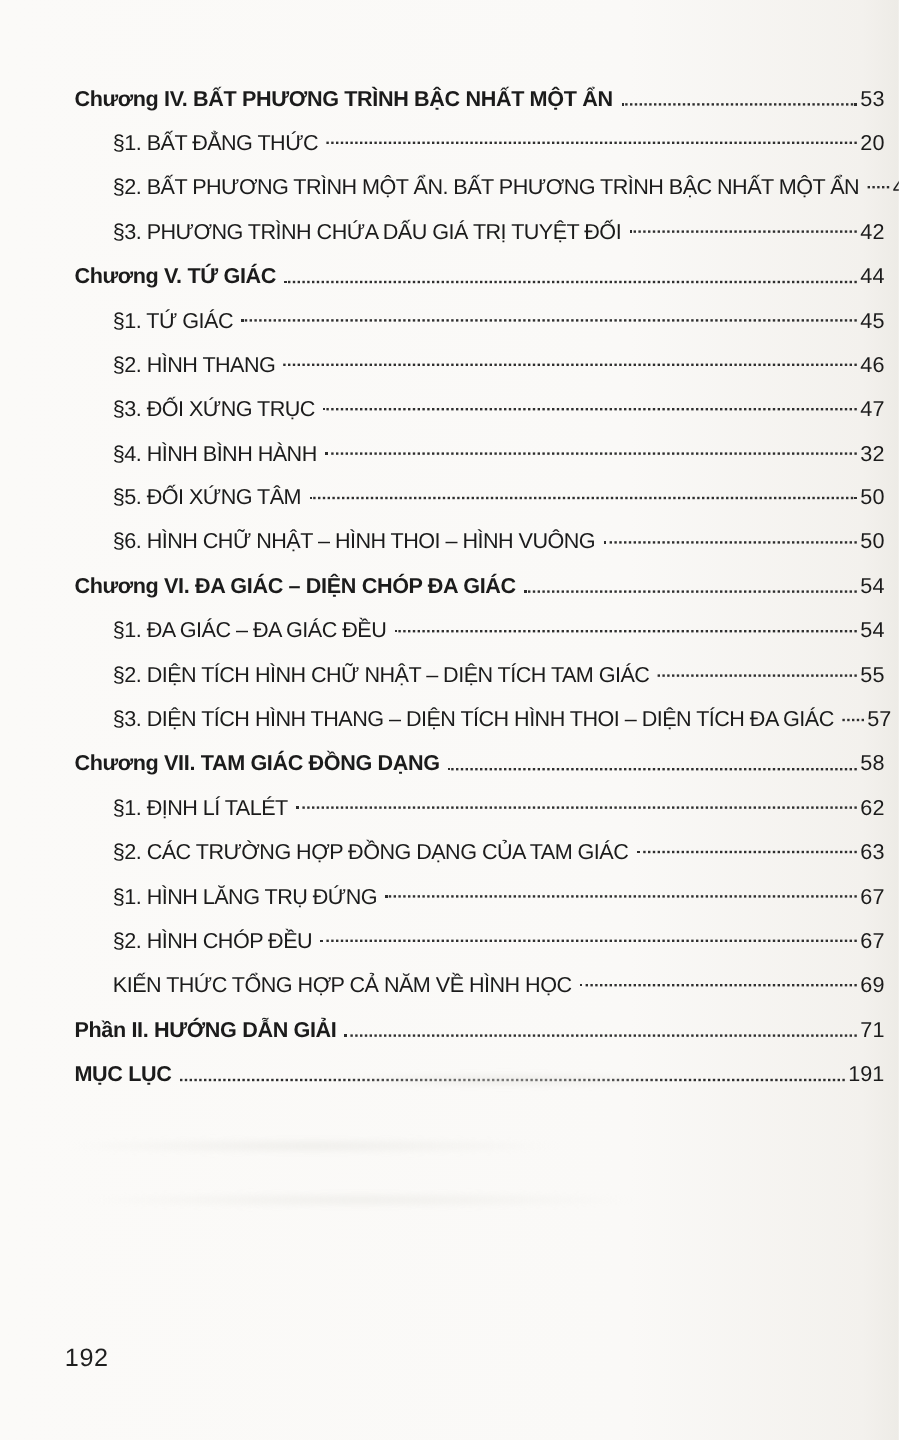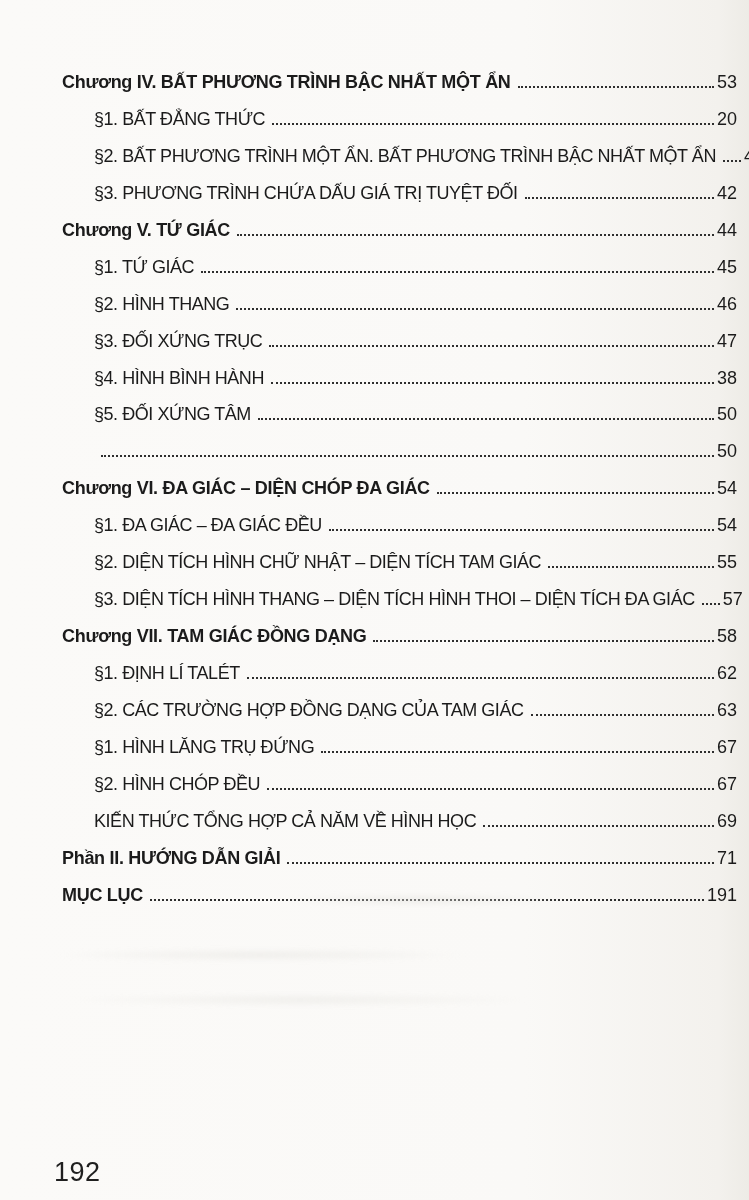--- a/index.html
+++ b/index.html
@@ -46,20 +46,21 @@
     display: flex;
     align-items: baseline;
     height: 36.95px;
     line-height: 36.95px;
     font-size: 18px;
     letter-spacing: -0.45px;
     white-space: nowrap;
   }
   .row.section {
     padding-left: 32px;
+    align-items: center;
   }
   .row.chapter .label {
     font-weight: bold;
     letter-spacing: -0.3px;
   }
   .label {
     flex: 0 0 auto;
   }
   .leader {
     flex: 1 1 auto;
@@ -68,24 +69,23 @@
     margin: 0 3px 0 7px;
   }
   .pagenum {
     flex: 0 0 auto;
     letter-spacing: 0;
   }
   .folio {
     position: absolute;
     left: 54px;
     top: 1120px;
-    font-size: 27px;
+    font-size: 21px;
     letter-spacing: 0.5px;
     color: #1f1f1f;
-    margin-top: 37px;
   }
 </style>
 </head>
 <body>
 
 <div class="page">
   <div class="toc">
   <div class="row chapter">
     <span class="label">Chương IV. BẤT PHƯƠNG TRÌNH BẬC NHẤT MỘT ẨN</span>
     <span class="leader"></span>
@@ -130,30 +130,31 @@
 
   <div class="row section">
     <span class="label">§3. ĐỐI XỨNG TRỤC</span>
     <span class="leader"></span>
     <span class="pagenum">47</span>
   </div>
 
   <div class="row section">
     <span class="label">§4. HÌNH BÌNH HÀNH</span>
     <span class="leader"></span>
-    <span class="pagenum">38</span>
+    <span class="pagenum">32</span>
   </div>
 
   <div class="row section">
     <span class="label">§5. ĐỐI XỨNG TÂM</span>
     <span class="leader"></span>
     <span class="pagenum">50</span>
   </div>
 
   <div class="row section">
+    <span class="label">§6. HÌNH CHỮ NHẬT – HÌNH THOI – HÌNH VUÔNG</span>
     <span class="leader"></span>
     <span class="pagenum">50</span>
   </div>
 
   <div class="row chapter">
     <span class="label">Chương VI. ĐA GIÁC – DIỆN CHÓP ĐA GIÁC</span>
     <span class="leader"></span>
     <span class="pagenum">54</span>
   </div>
 

